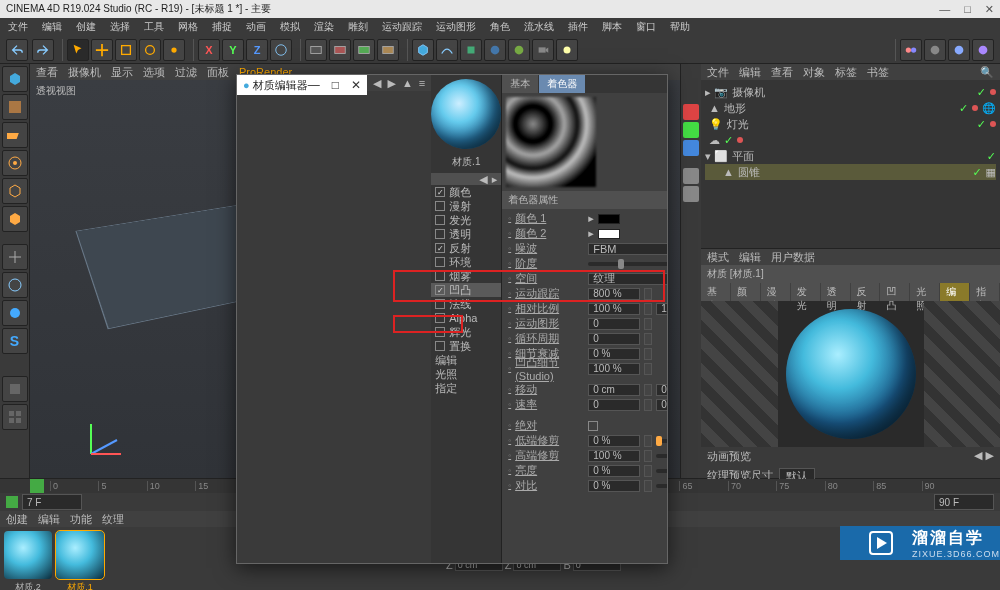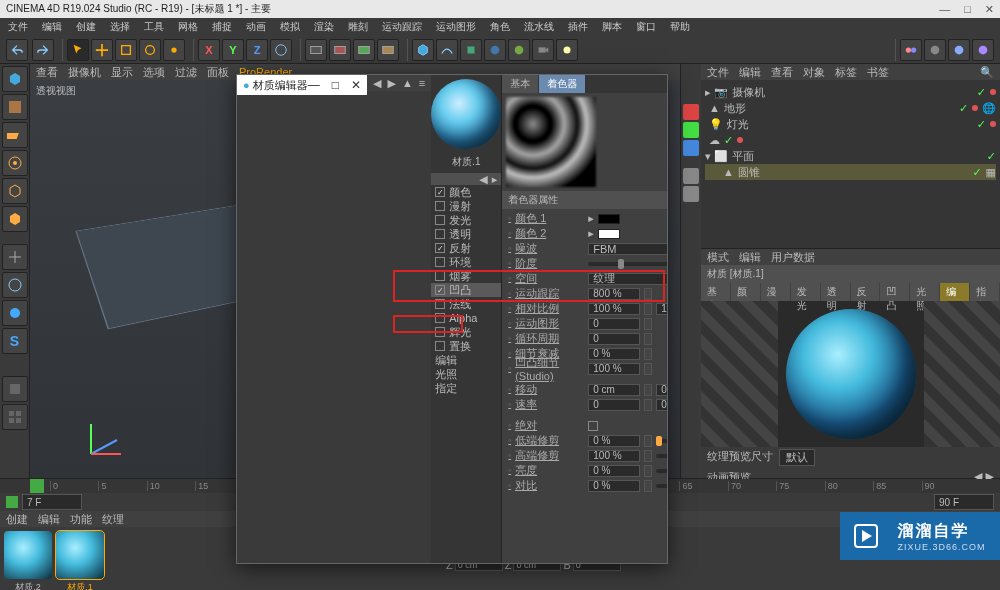--- a/index.html
+++ b/index.html
@@ -80,21 +80,21 @@
 .dlg .prow .pval .arr { margin-left:auto; font-size:8px; color:#888; }
 .dlg .prow .spin { width:8px; height:12px; background:#444; border:1px solid #555; display:flex; flex-direction:column; }
 .dlg .prow .spin::before,.dlg .prow .spin::after { content:""; flex:1; }
 .dlg .prow .swatch { width:22px; height:10px; border:1px solid #222; }
 .dlg .prow .slider { flex:1; height:4px; background:#2a2a2a; position:relative; border-radius:2px; }
 .dlg .prow .slider .hnd { position:absolute; top:-3px; width:6px; height:10px; background:#888; border-radius:2px; }
 .dlg .hl1 { position:absolute; border:2px solid #d22; pointer-events:none; }
 .coordbar { position:absolute; left:446px; bottom:18px; height:40px; width:240px; background:#3a3a3a; display:flex; flex-direction:column; font-size:9px; }
 .coordbar .crow { display:flex; height:13px; align-items:center; gap:2px; }
 .coordbar .crow .cf { width:48px; background:#2a2a2a; border:1px solid #555; padding:0 2px; font-size:9px; }
-.watermark { position:absolute; right:0; bottom:30px; width:160px; height:48px; background:#1a6aaa; display:flex; align-items:center; justify-content:center; gap:19px; z-index:20; }
+.watermark { position:absolute; right:0; bottom:30px; width:160px; height:34px; background:#1a6aaa; display:flex; align-items:center; justify-content:flex-end; gap:19px; z-index:20; }
 .watermark .play { width:24px; height:24px; border:2px solid #fff; border-radius:4px; display:flex; align-items:center; justify-content:center; }
 .watermark .play::after { content:""; border-left:10px solid #fff; border-top:6px solid transparent; border-bottom:6px solid transparent; margin-left:2px; }
 .watermark .txt { display:flex; flex-direction:column; }
 .watermark .txt .t1 { color:#fff; font-size:16px; font-weight:bold; letter-spacing:2px; }
 .watermark .txt .t2 { color:#cde; font-size:9px; letter-spacing:1px; }
 </style>
 </head>
 <body>
 
 <div class="titlebar">
@@ -434,26 +434,26 @@
           <span>光照</span>
           <span class="act">编辑</span>
           <span>指定</span>
         </div>
         <div class="attrprev">
           <div class="bg" style="width:30px"></div>
           <div class="sphere"></div>
           <div class="bg"></div>
         </div>
         <div style="padding:2px 6px;font-size:10px;display:flex;gap:6px">
+          <span>动画预览</span>
+          <span style="margin-left:auto">◀ ▶</span>
+        </div>
+        <div style="padding:2px 6px;font-size:10px;display:flex;gap:6px">
           <span>纹理预览尺寸</span>
           <span class="pval" style="background:#2a2a2a;border:1px solid #555;padding:0 6px">默认</span>
-        </div>
-        <div style="padding:2px 6px;font-size:10px;display:flex;gap:6px">
-          <span>动画预览</span>
-          <span style="margin-left:auto">◀ ▶</span>
         </div>
       </div>
     </div>
   </div>
 </div>
 
 <div class="bottom">
   <div class="timeline">
     <span style="width:14px;height:14px;background:#4a4;margin-right:6px"></span>
     <div class="tick">0</div>

